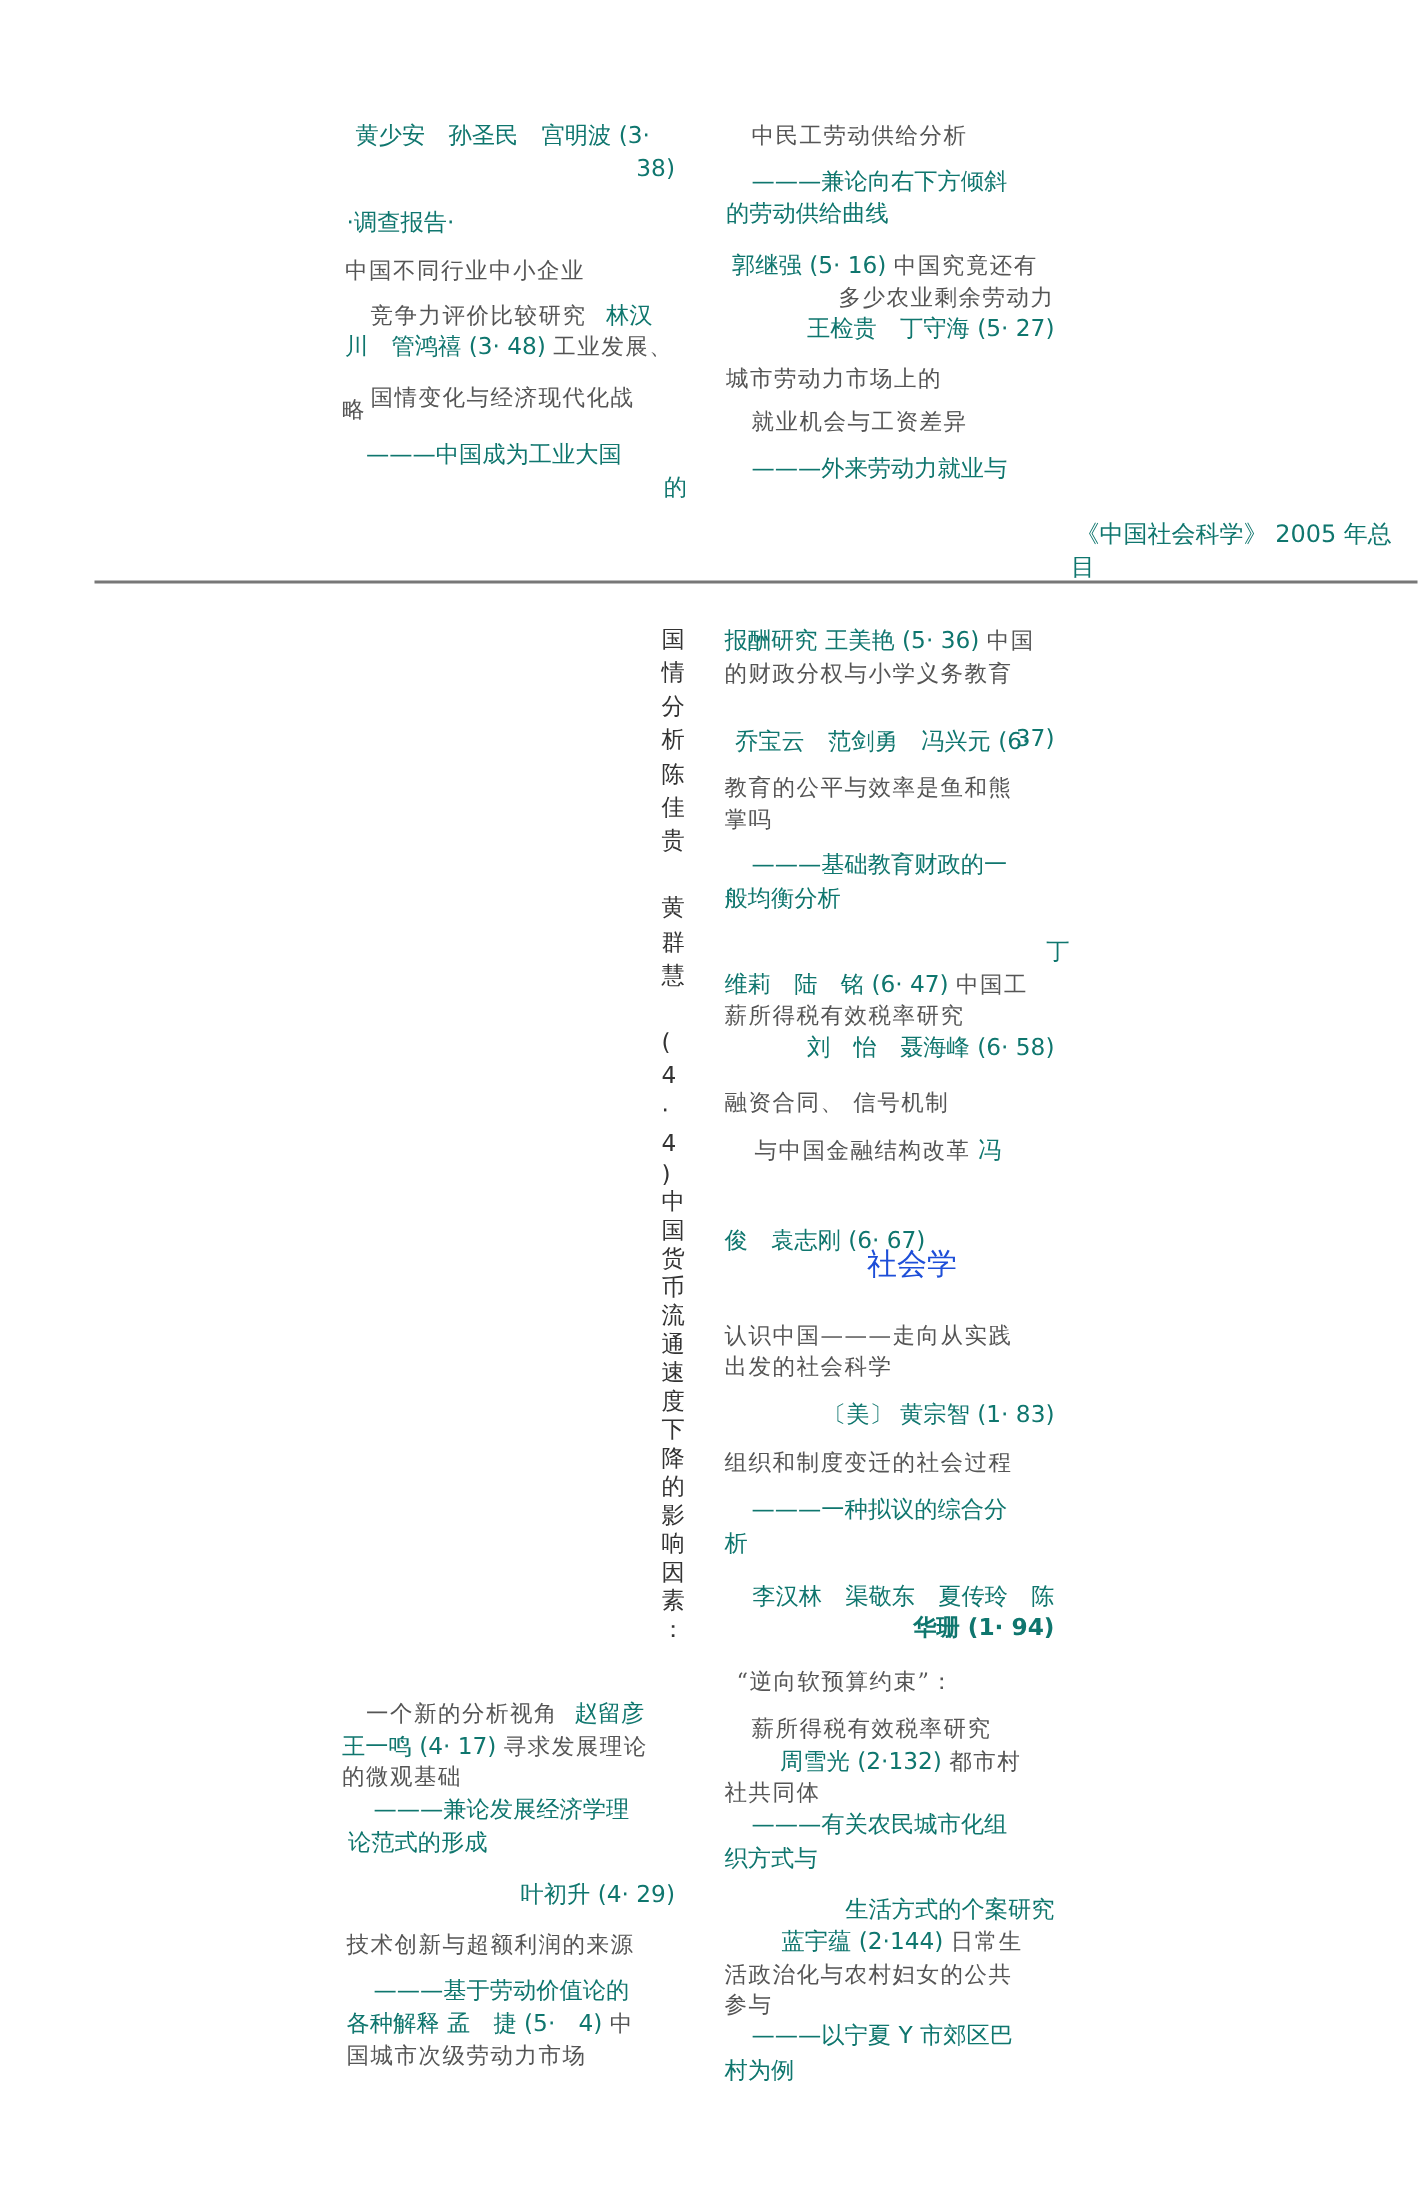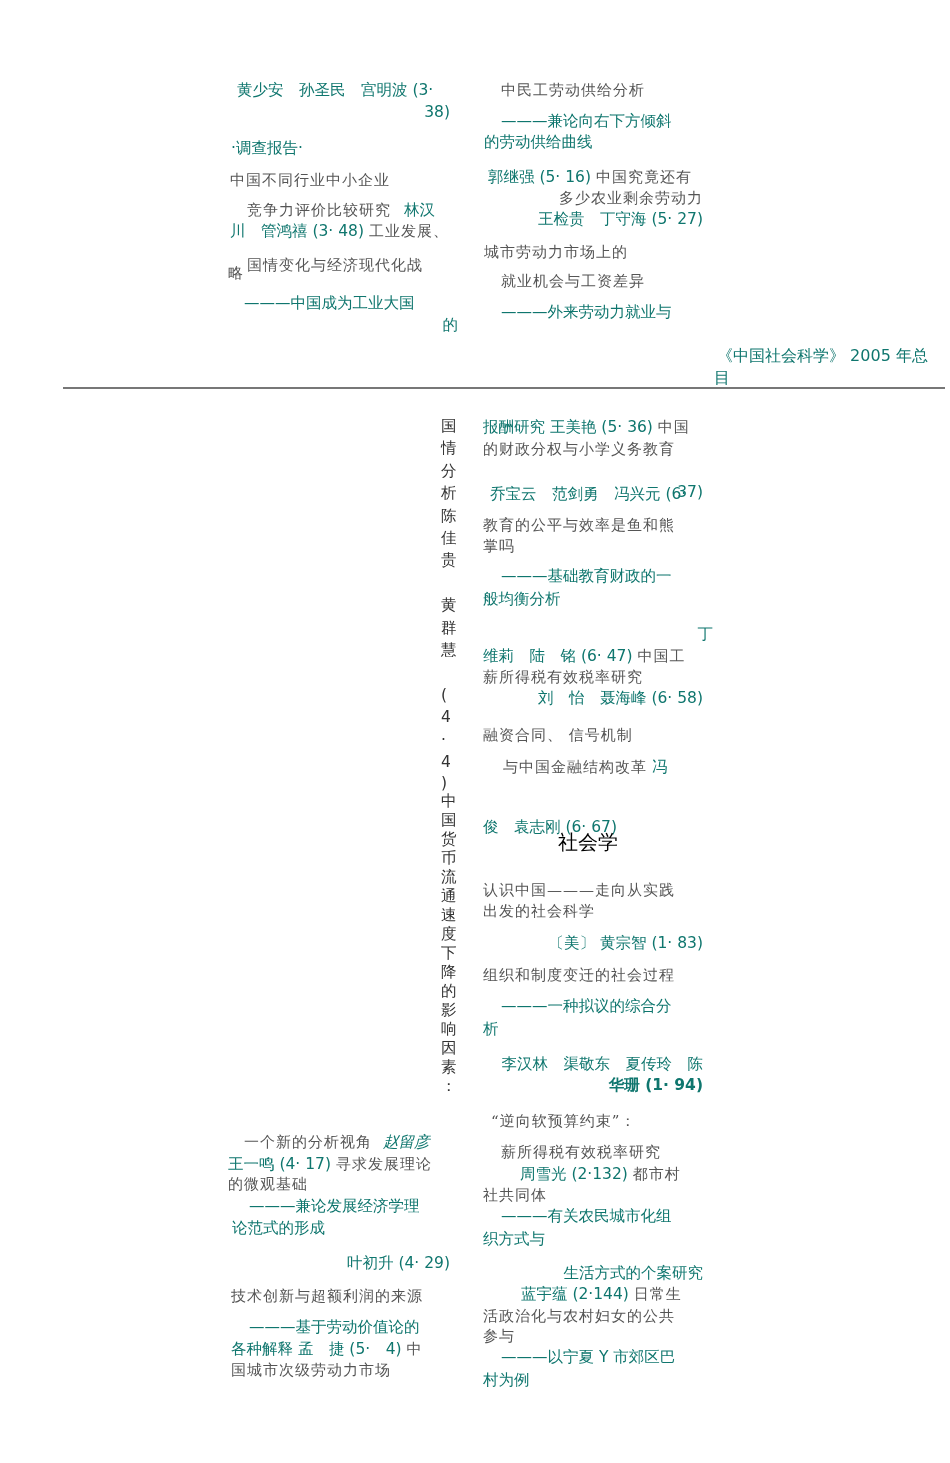--- a/index.html
+++ b/index.html
@@ -5,21 +5,21 @@
     html, body { margin:0; padding:0; background:#ffffff; }
     body { width:950px; height:1463px; position:relative; overflow:hidden;
            font-family:"DejaVu Sans","Liberation Sans",sans-serif; color:#111; }
     .blk { position:absolute; font-size:15.5px; line-height:22px; }
     .serif { font-family:"DejaVu Serif","Liberation Serif",serif; color:#555; font-size:15px; letter-spacing:1px; }
     .sans { font-family:"DejaVu Sans","Liberation Sans",sans-serif; color:#0f766e; }
     .r { text-align:right; }
     .rule { position:absolute; left:63px; top:387px; width:882px; height:0; border-top:2px solid #777; }
     .vcol { position:absolute; left:441px; top:415px; width:20px; font-size:15.5px; line-height:22.4px; color:#333; word-break:break-all; }
     .vcol span { display:block; }
-    .heading { position:absolute; font-size:20px; color:#000000; }
+    .heading { position:absolute; font-size:20px; color:#1d4ed8;margin-left:20px; }
   </style>
 </head>
 <body>
 
 <div class="blk sans" style="left:237px;top:79px;">黄少安　孙圣民　宫明波 (3·</div>
 <div class="blk sans r" style="left:400px;top:101px;width:50px;">38)</div>
 <div class="blk sans" style="left:231px;top:137px;">·调查报告·</div>
 <div class="blk serif" style="left:230px;top:169px;">中国不同行业中小企业</div>
 <div class="blk" style="left:230px;top:199px;width:222px;">
   <span class="serif" style="padding-left:17px;">竞争力评价比较研究</span>
@@ -82,21 +82,21 @@
   <span style="line-height:19px;">的</span>
   <span style="line-height:19px;">影</span>
   <span style="line-height:19px;">响</span>
   <span style="line-height:19px;">因</span>
   <span style="line-height:19px;">素</span>
   <span style="line-height:19px;">：</span>
 </div>
 
 <div class="blk" style="left:244px;top:1131px;white-space:nowrap;">
   <span class="serif">一个新的分析视角</span>
-  <span class="sans" style="padding-left:6px;font-style:italic;">赵留彦</span>
+  <span class="sans" style="padding-left:6px;">赵留彦</span>
 </div>
 <div class="blk" style="left:228px;top:1153px;white-space:nowrap;">
   <span class="sans">王一鸣 (4· 17)</span>
   <span class="serif">寻求发展理论</span>
 </div>
 <div class="blk serif" style="left:228px;top:1173px;">的微观基础</div>
 <div class="blk sans" style="left:249px;top:1195px;">———兼论发展经济学理</div>
 <div class="blk sans" style="left:232px;top:1217px;">论范式的形成</div>
 <div class="blk sans r" style="left:300px;top:1252px;width:150px;">叶初升 (4· 29)</div>
 <div class="blk serif" style="left:231px;top:1285px;">技术创新与超额利润的来源</div>

